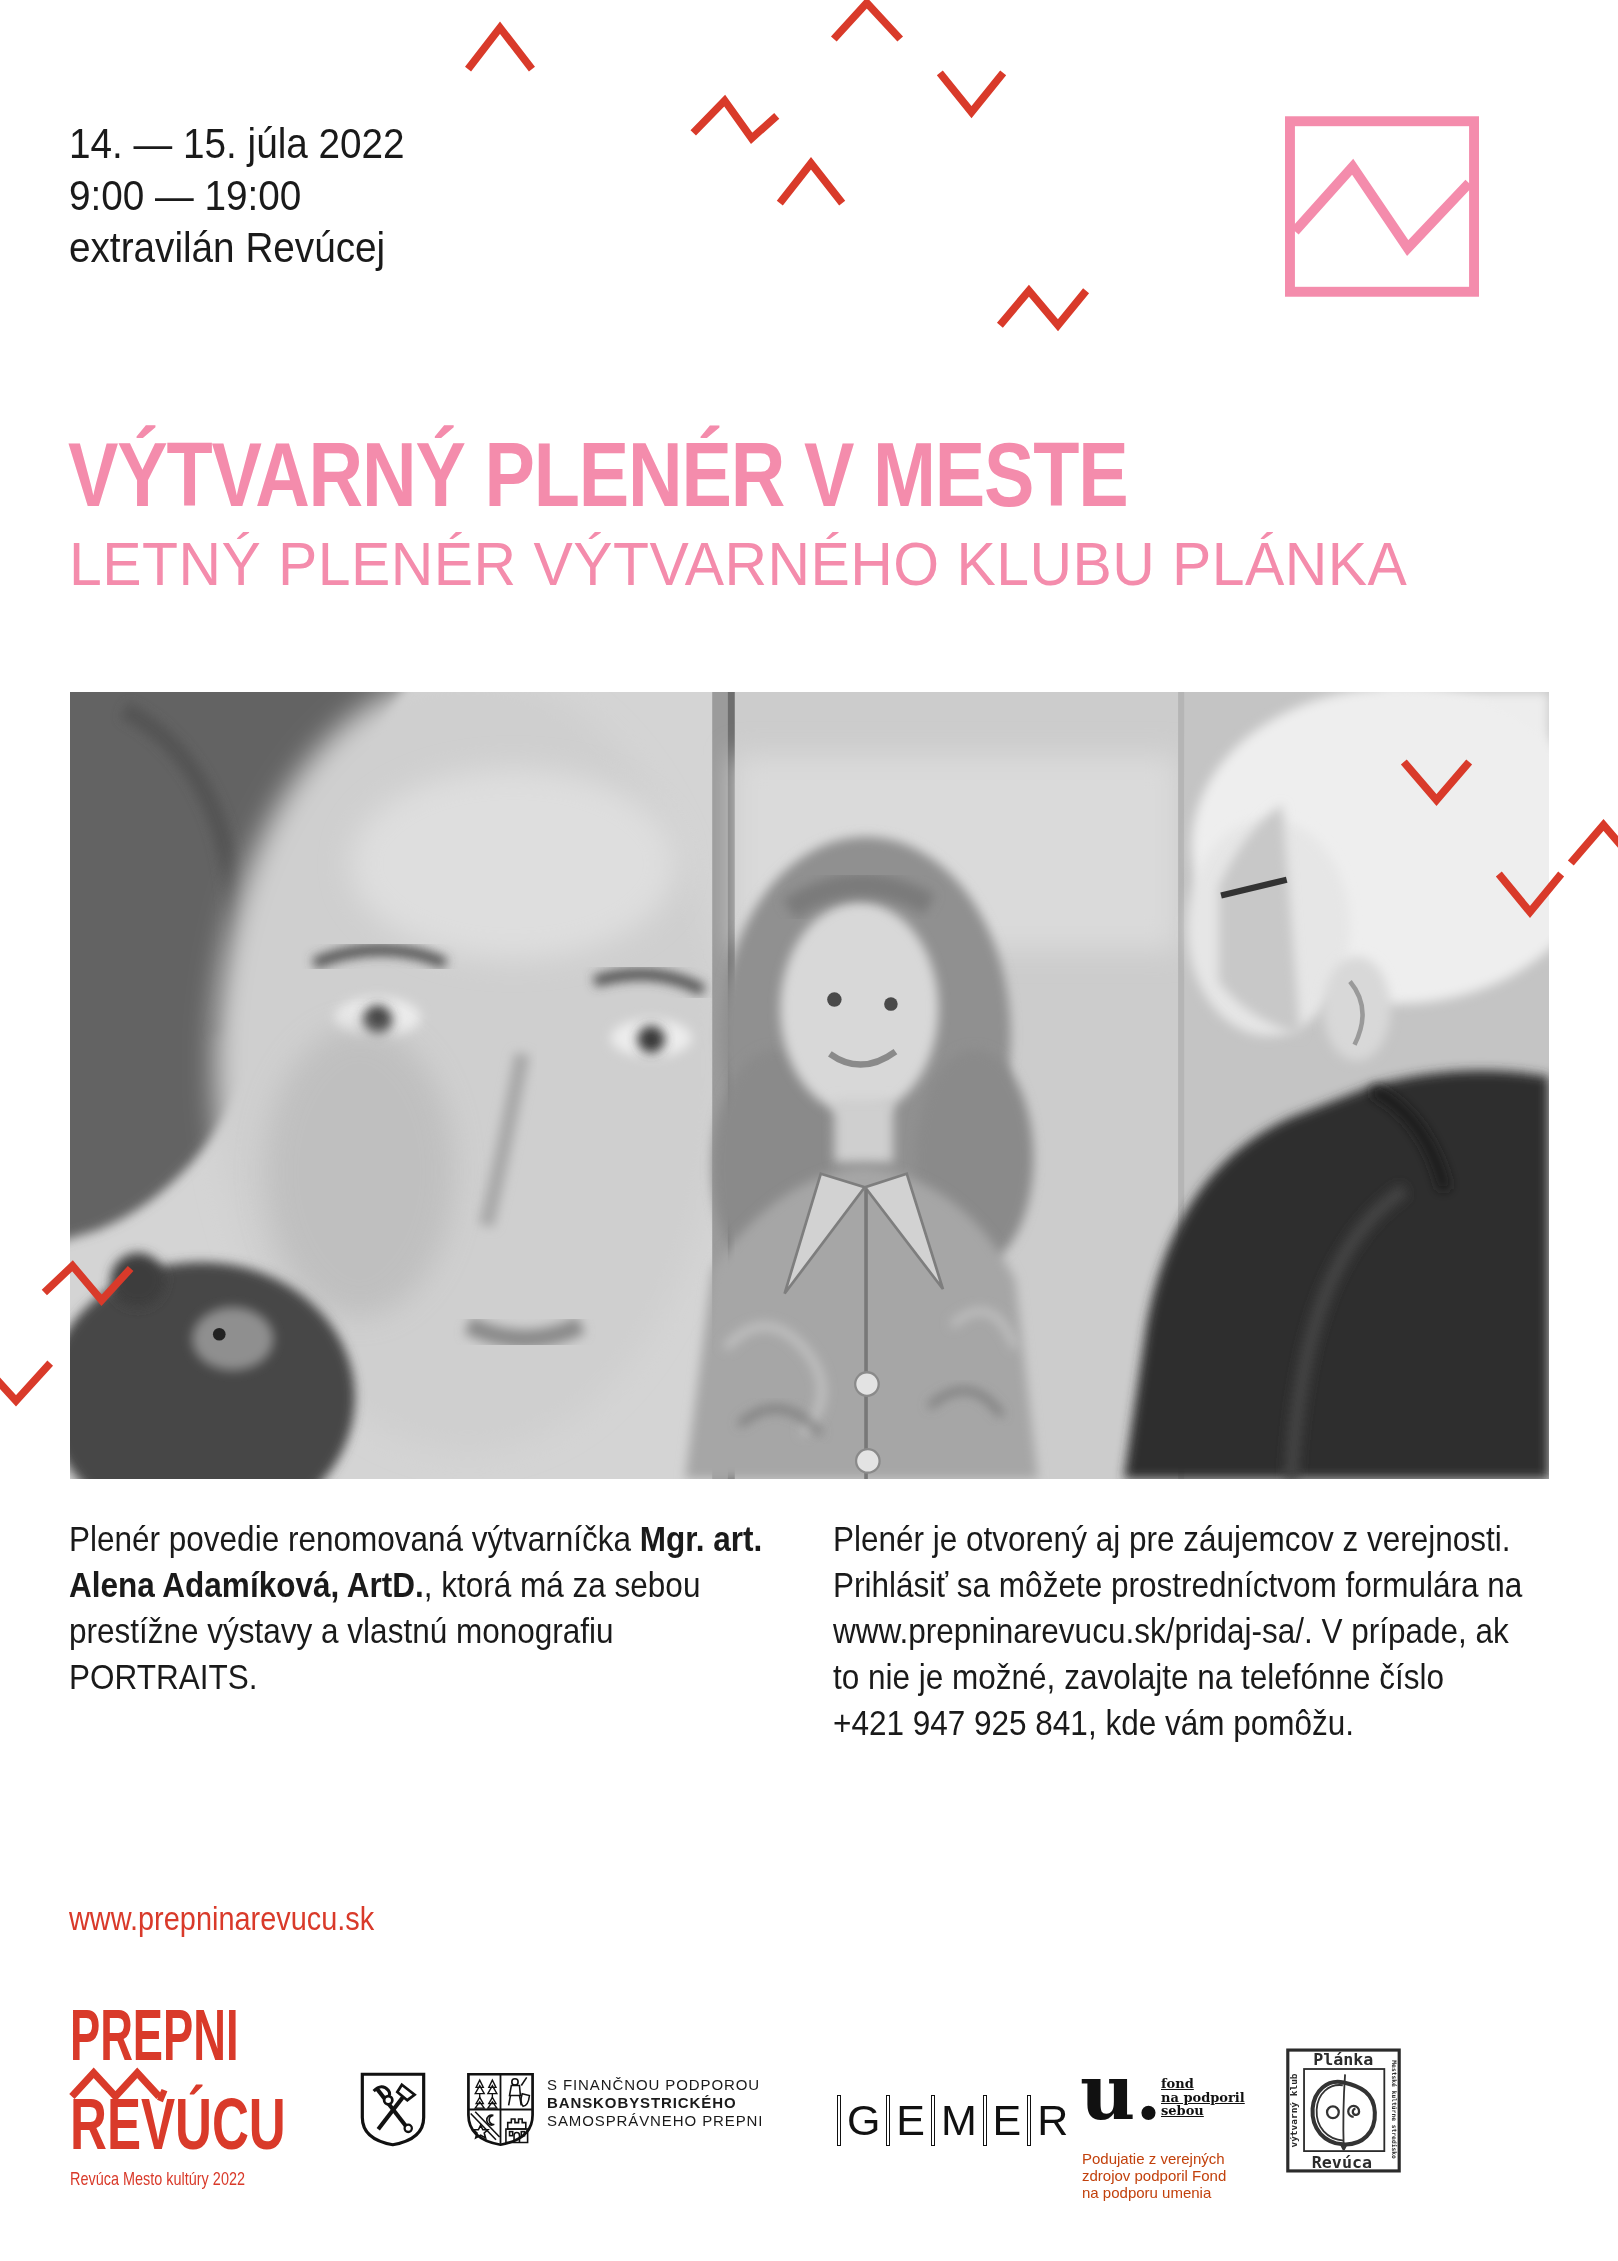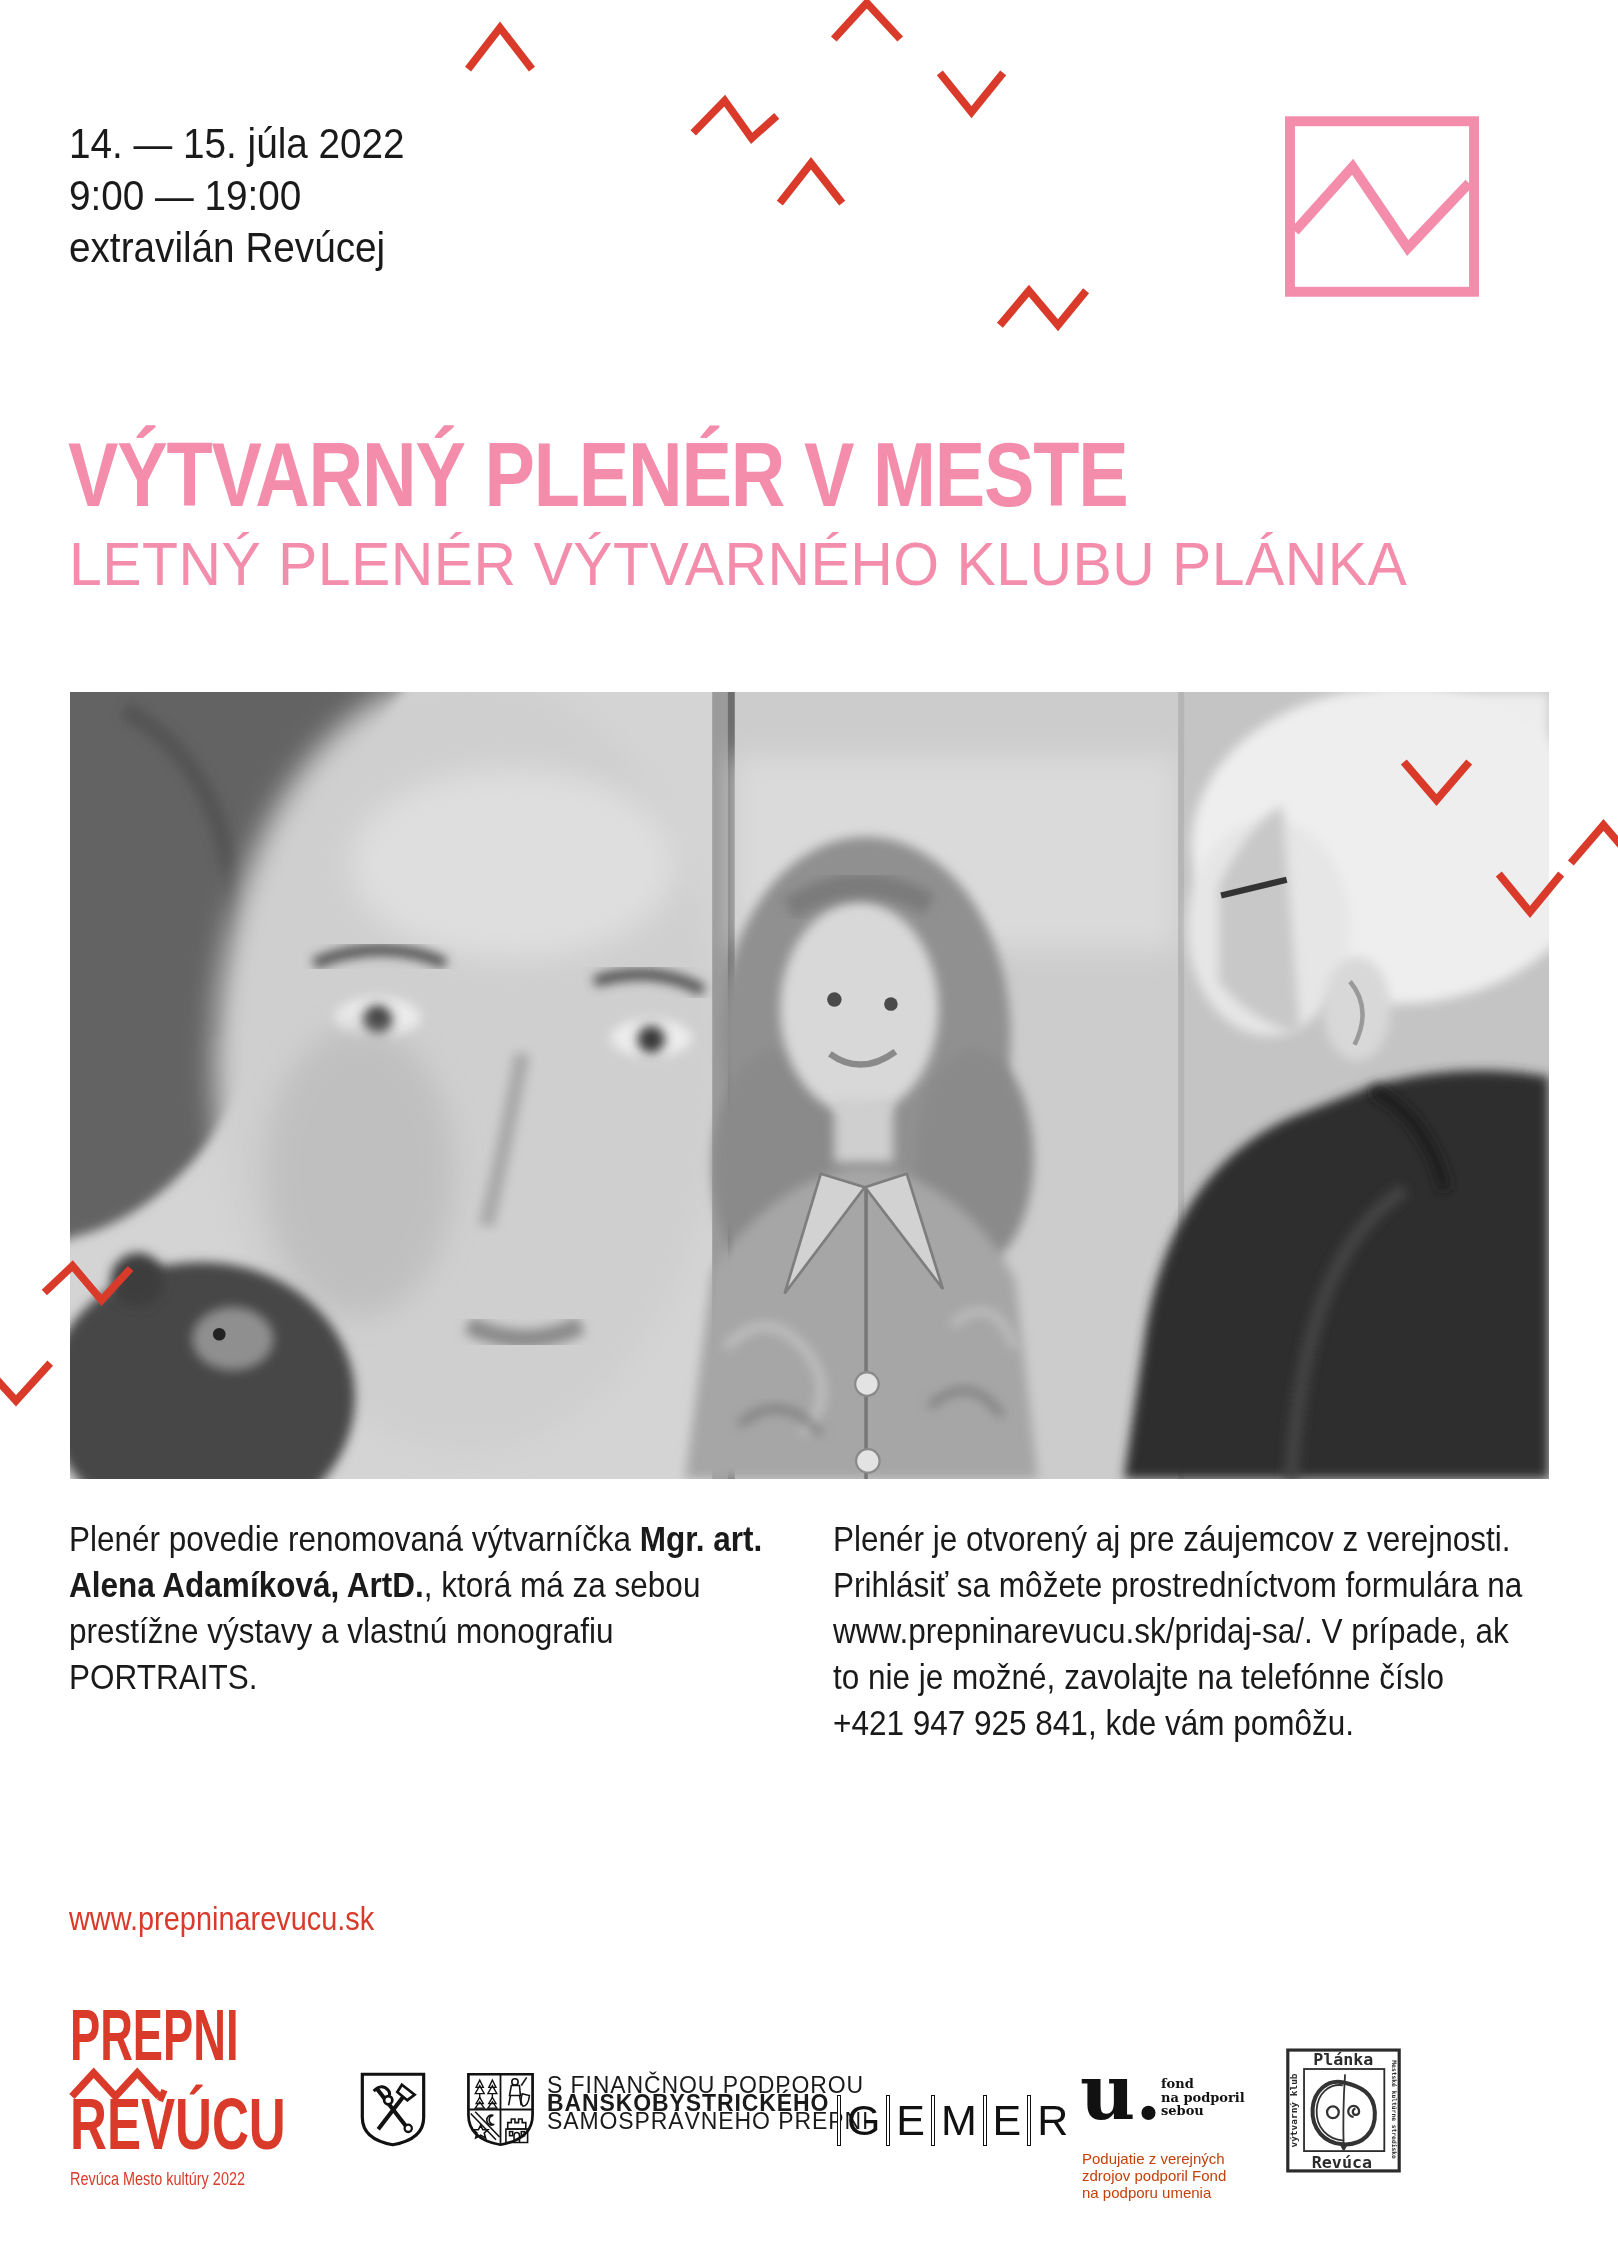--- a/index.html
+++ b/index.html
@@ -33,28 +33,28 @@
   .prepni .l1{position:absolute;left:0;top:0;font-size:73px;font-weight:700;line-height:1;
               transform:scaleX(.62);transform-origin:left top;white-space:nowrap;}
   .prepni .zig{position:absolute;left:0.9px;top:72px;overflow:visible;}
   .prepni .l2{position:absolute;left:0;top:89px;font-size:73px;font-weight:700;line-height:1;
               transform:scaleX(.70);transform-origin:left top;white-space:nowrap;}
   .prepni .tag{position:absolute;left:0;top:171px;font-size:19px;font-weight:400;line-height:1;
               transform:scaleX(.76);transform-origin:left top;white-space:nowrap;}
   
   .coat{position:absolute;}
   .coat path,.coat line,.coat rect,.coat circle,.coat polyline,.coat polygon{vector-effect:none;}
-  .kraj{left:547px;top:2076px;font-size:23px;line-height:18px;letter-spacing:0.9px;white-space:nowrap;}
+  .kraj{left:547px;top:2076px;font-size:15px;line-height:18px;letter-spacing:0.9px;white-space:nowrap;}
   .kraj .b{font-weight:700;}
   .gemer{left:837px;top:2094px;height:53px;display:flex;align-items:center;gap:5.9px;}
   .gemer .bar{width:4.1px;height:51px;border:1.8px solid #111;background:#fff;box-sizing:border-box;}
   .gemer .gl{font-size:43px;font-weight:400;line-height:1;color:#111;}
   .fpu-u{left:1080px;top:2055px;font-size:76px;font-weight:700;font-family:"DejaVu Serif",serif;line-height:1;color:#111;}
   .fpu-lines{left:1161px;top:2077px;font-size:13px;line-height:13.6px;font-weight:700;
-             font-family:"DejaVu Serif",serif;color:#111;white-space:nowrap;}
+             font-family:"DejaVu Serif",serif;color:#111;white-space:nowrap;text-decoration:underline;}
   .podujatie{left:1082px;top:2150px;font-size:15px;line-height:17px;color:#c2410c;white-space:nowrap;}
   .stamp{left:1286px;top:2048px;}
   .stamp text{fill:#2b2b2b;font-family:"DejaVu Sans Mono",monospace;font-weight:700;}
 </style>
 </head>
 <body>
 
 <div class="page">
 
   <div class="abs date-block">

